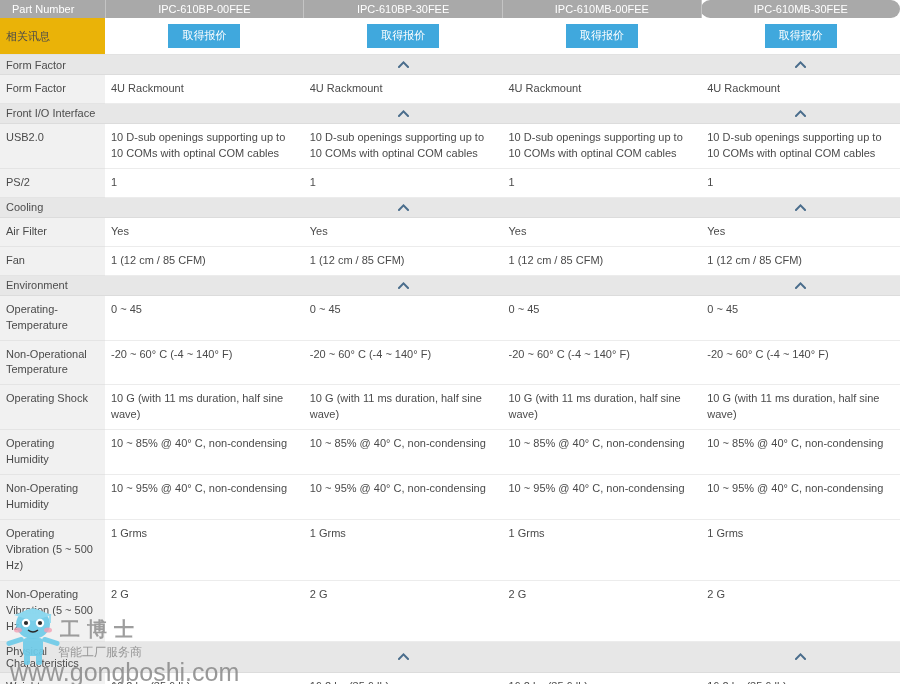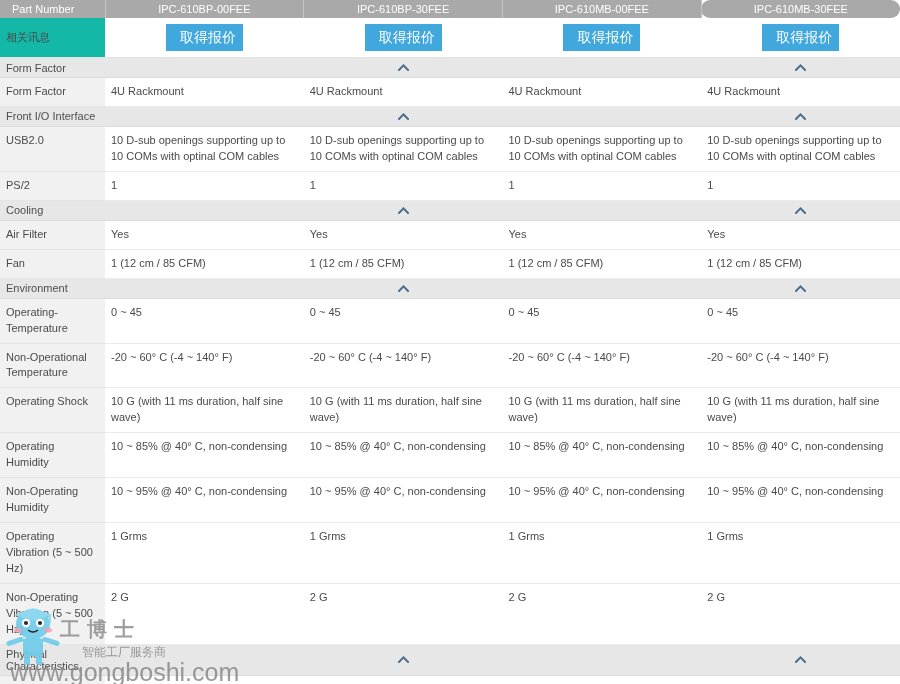--- a/index.html
+++ b/index.html
@@ -39,32 +39,32 @@
   
   tr.quote-row td {
     background: #ffffff;
     padding: 6px 6px;
     height: 30px;
     vertical-align: middle;
     text-align: center;
     border-bottom: 1px solid #e2e2e2;
   }
   tr.quote-row td.lbl {
-    background: #14b8a6;
+    background: #eab308;
     text-align: left;
     color: #4a4a4a;
     font-size: 11px;
   }
   .quote-btn {
     display: inline-block;
     background: #40a8dd;
     color: #ffffff;
-    font-size: 14px;
+    font-size: 11px;
     line-height: 1;
-    padding: 6px 7px 7px 14px;
+    padding: 6px 14px 7px 14px;
     border: none;
     cursor: pointer;
     font-family: "DejaVu Sans", "Liberation Sans", sans-serif;
   }
 
   
   tr.section-row td {
     background: #e7e7e7;
     color: #4d4d4d;
     font-size: 11px;
@@ -125,21 +125,20 @@
     font-weight: bold;
   }
   #wm-tagline {
     position: absolute;
     left: 58px; top: 46px;
     font-size: 12px;
     color: #8e8e8e;
     opacity: .9;
     white-space: nowrap;
     font-family: "DejaVu Sans", "Liberation Sans", sans-serif;
-    margin-left: 24px;
   }
   #wm-url {
     position: absolute;
     left: 10px; top: 60px;
     font-size: 25px;
     color: #8e8e8e;
     opacity: .9;
     white-space: nowrap;
     font-family: "Liberation Sans", sans-serif;
   }

